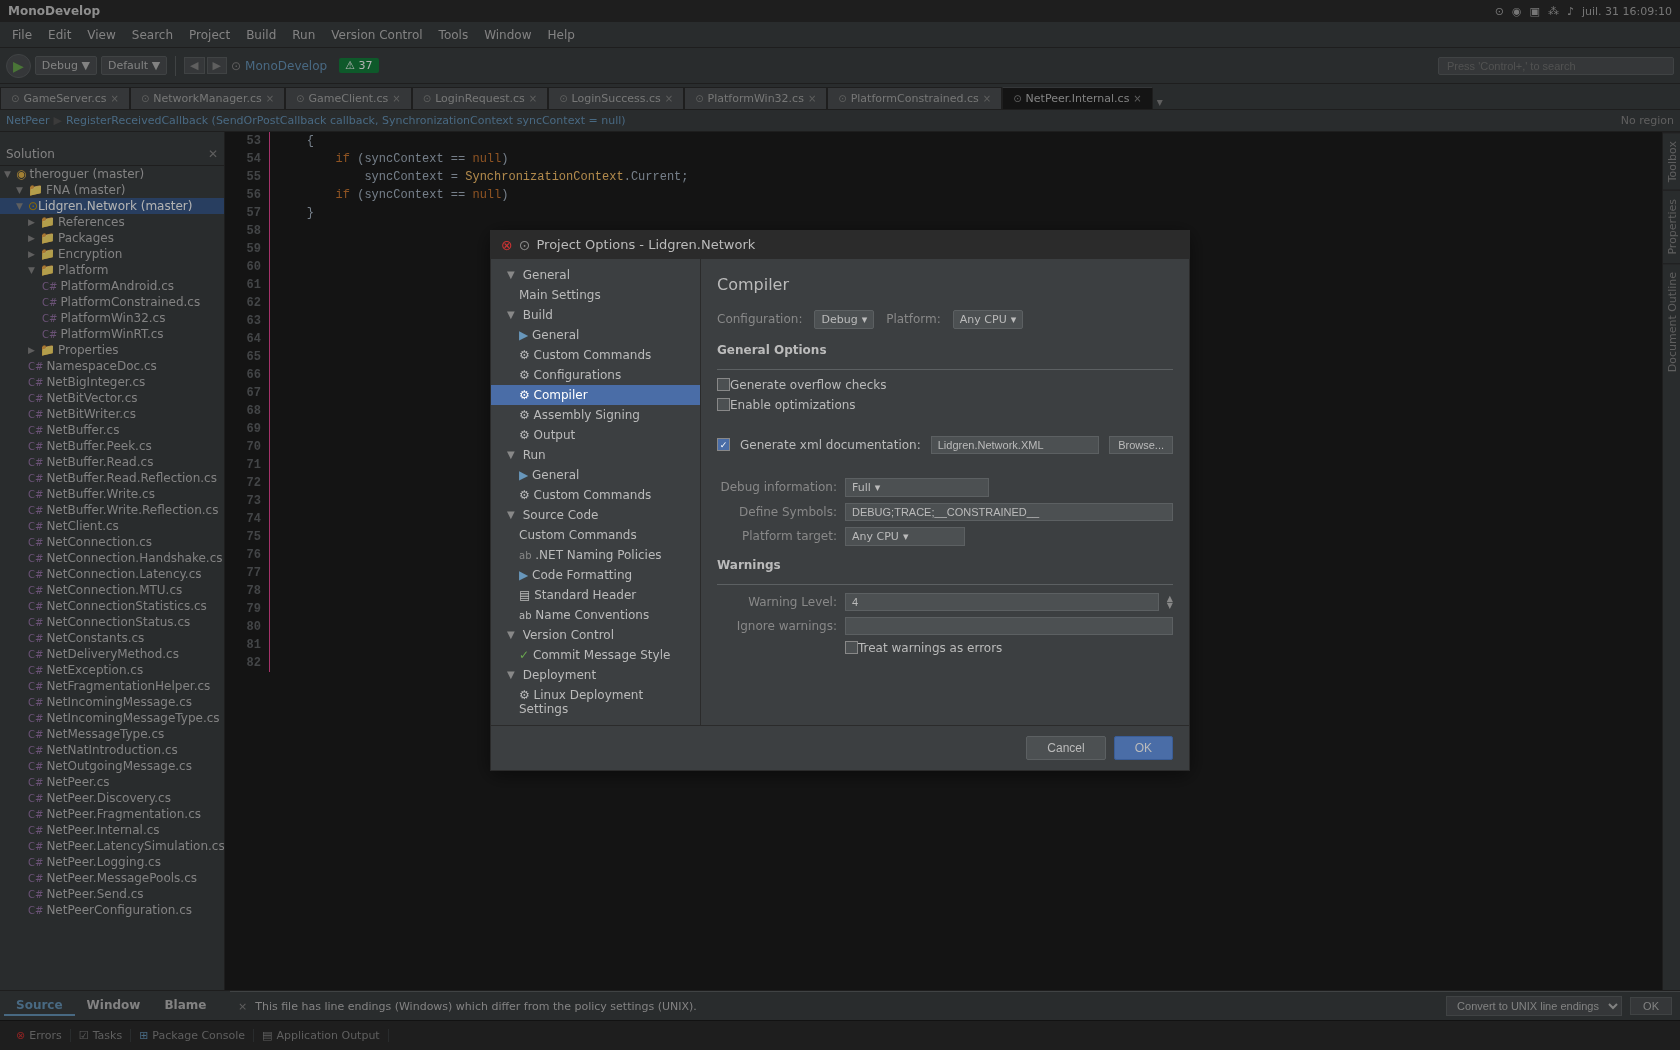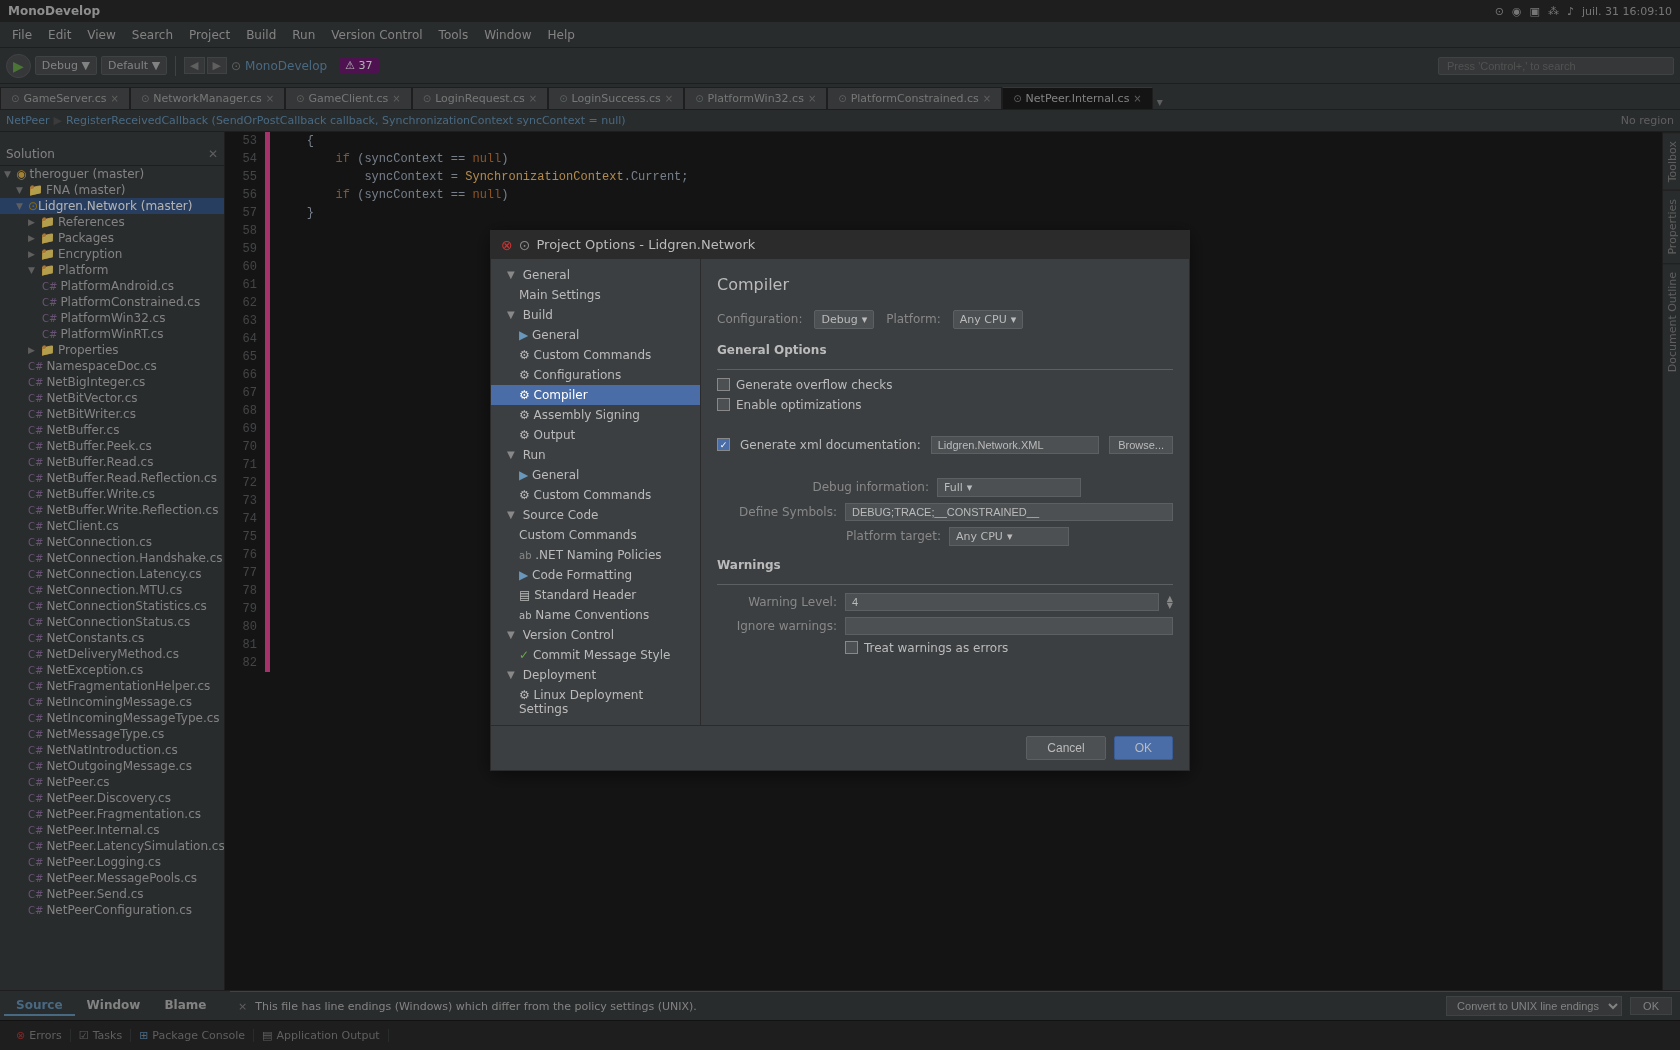--- a/index.html
+++ b/index.html
@@ -35,21 +35,21 @@
     
     #tabs-bar { background: #3c3f41; height: 26px; display: flex; align-items: flex-end; border-bottom: 1px solid #2b2b2b; overflow: hidden; }
     .tab { background: #4c5052; border: 1px solid #2b2b2b; border-bottom: none; padding: 2px 10px; font-size: 11px; color: #aaa; cursor: pointer; display: flex; align-items: center; gap: 4px; white-space: nowrap; height: 22px; }
     .tab.active { background: #1e1e1e; color: #bbbbbb; border-top: 1px solid #4c5052; }
     .tab .close-x { color: #888; font-size: 10px; }
     .tab .dot-icon { color: #888; font-size: 10px; }
 
     
     #code-area { flex: 1; background: #1e1e1e; overflow: auto; position: relative; }
     #code-content { font-family: 'Courier New', monospace; font-size: 12px; color: #a9b7c6; line-height: 18px; display: flex; }
-    .line-numbers { color: #606366; padding: 0 8px; user-select: none; text-align: right; min-width: 45px; background: #1e1e1e; border-right: 5px solid #ec4899; }
+    .line-numbers { color: #606366; padding: 0 8px; user-select: none; text-align: right; min-width: 45px; background: #1e1e1e; border-right: 1px solid #ec4899; font-weight: bold; }
     .code-lines { padding: 0 8px; flex: 1; }
     .code-line { white-space: pre; }
     .kw { color: #cc7832; }
     .type { color: #ffc66d; }
     .var { color: #a9b7c6; }
 
     
     #right-panel { width: 18px; background: #3c3f41; border-left: 1px solid #2b2b2b; display: flex; flex-direction: column; }
     .right-tab { writing-mode: vertical-rl; transform: rotate(180deg); padding: 8px 3px; font-size: 11px; color: #888; cursor: pointer; border-bottom: 1px solid #2b2b2b; }
 
@@ -77,29 +77,29 @@
     .modal-tree-sub { padding: 3px 28px; color: #bbbbbb; cursor: pointer; font-size: 12px; }
     .modal-tree-sub.selected { background: #4a6da7; color: white; }
     .section-toggle { color: #888; margin-right: 4px; font-size: 10px; }
 
     
     .compiler-title { font-size: 16px; color: #bbbbbb; margin-bottom: 16px; font-weight: normal; }
     .config-row { display: flex; align-items: center; gap: 12px; margin-bottom: 14px; }
     .config-label { color: #888; font-size: 12px; }
     .config-select { background: #4c5052; border: 1px solid #5c6062; color: #bbbbbb; padding: 2px 6px; font-size: 11px; border-radius: 2px; display: flex; align-items: center; gap: 4px; cursor: pointer; }
     .section-header { font-size: 12px; color: #bbbbbb; font-weight: bold; margin: 8px 0 8px 0; border-bottom: 1px solid #5c6062; padding-bottom: 12px; }
-    .option-row { display: flex; align-items: center; gap: 6px; margin: 6px 0; }
+    .option-row { display: flex; align-items: center; margin: 6px 0; }
     .checkbox { width: 13px; height: 13px; border: 1px solid #888; background: #4c5052; display: inline-flex; align-items: center; justify-content: center; cursor: pointer; flex-shrink: 0; }
     .checkbox.checked { background: #4a6da7; }
     .checkbox.checked::after { content: '✓'; color: white; font-size: 9px; }
     .option-label { color: #bbbbbb; font-size: 12px; }
     .xml-doc-row { display: flex; align-items: center; gap: 10px; margin: 24px 0; }
     .xml-input { background: #4c5052; border: 1px solid #5c6062; color: #bbbbbb; padding: 2px 6px; font-size: 11px; flex: 1; }
     .browse-btn { background: #4c5052; border: 1px solid #5c6062; color: #bbbbbb; padding: 2px 8px; font-size: 11px; cursor: pointer; }
-    .field-row { display: flex; align-items: center; margin: 6px 0; gap: 8px; justify-content: center; }
+    .field-row { display: flex; align-items: center; margin: 6px 0; gap: 8px; }
     .field-label { color: #888; font-size: 12px; width: 120px; text-align: right; flex-shrink: 0; }
     .field-input { background: #4c5052; border: 1px solid #5c6062; color: #bbbbbb; padding: 2px 6px; font-size: 11px; flex: 1; }
     .field-select { background: #4c5052; border: 1px solid #5c6062; color: #bbbbbb; padding: 2px 6px; font-size: 11px; display: flex; align-items: center; gap: 4px; cursor: pointer; }
     .spin-btn { display: flex; flex-direction: column; }
     .spin-btn span { font-size: 8px; color: #888; cursor: pointer; line-height: 7px; }
     .modal-footer { padding: 10px 16px; display: flex; justify-content: flex-end; gap: 8px; border-top: 1px solid #2b2b2b; }
     .modal-btn { background: #4c5052; border: 1px solid #5c6062; color: #bbbbbb; padding: 4px 20px; font-size: 12px; cursor: pointer; border-radius: 2px; }
     .modal-btn.primary { background: #4a6da7; border-color: #3a5d97; }
 
     
@@ -153,21 +153,21 @@
   <div class="tab-selector">
     <span>Default</span> ▼
   </div>
   <div class="toolbar-sep"></div>
   <nav class="nav-arrows">
     <button class="nav-arrow">◀</button>
     <button class="nav-arrow">▶</button>
   </nav>
   <span style="color:#888;">⊙</span>
   <span style="color:#6897bb;">MonoDevelop</span>
-  <span style="margin-left:8px; background:#701a75; color:#fff; padding:1px 6px; border-radius:2px; font-size:11px;">
+  <span style="margin-left:8px; background:#15803d; color:#fff; padding:1px 6px; border-radius:2px; font-size:11px;">
     ⚠ <span>37</span>
   </span>
   <input type="text" id="search-box" placeholder="Press 'Control+,' to search" style="">
 </div>
 
 <div id="tabs-bar">
   <div class="tab"><span class="dot-icon">⊙</span>GameServer.cs<span class="close-x">×</span></div>
   <div class="tab"><span class="dot-icon">⊙</span>NetworkManager.cs<span class="close-x">×</span></div>
   <div class="tab"><span class="dot-icon">⊙</span>GameClient.cs<span class="close-x">×</span></div>
   <div class="tab"><span class="dot-icon">⊙</span>LoginRequest.cs<span class="close-x">×</span></div>

